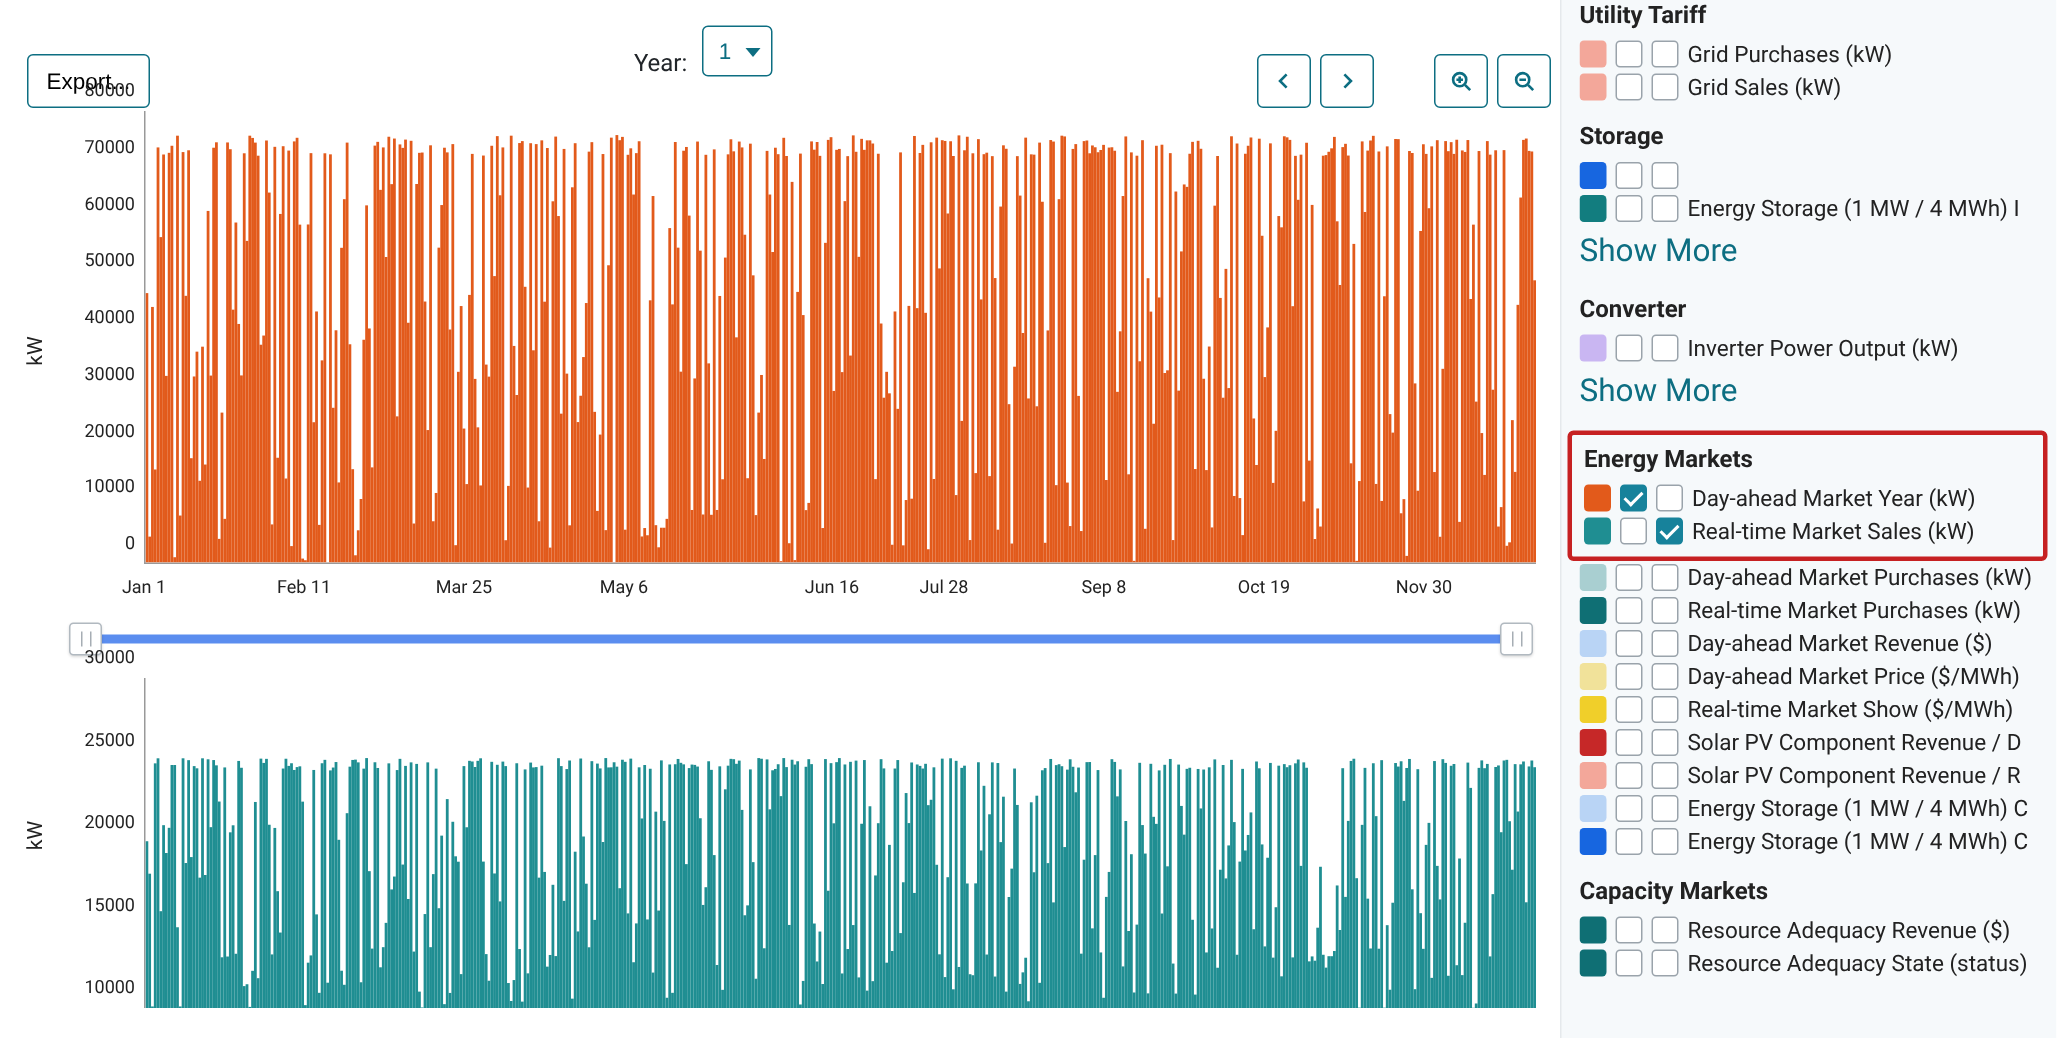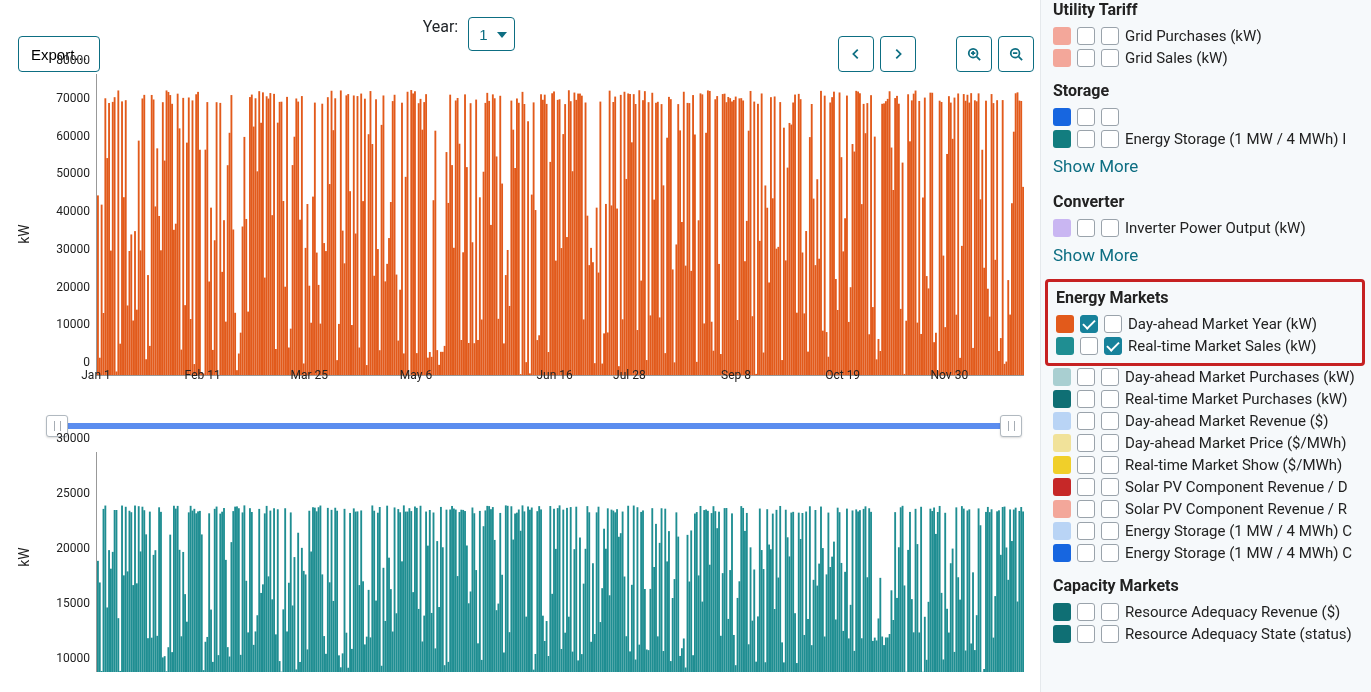--- a/index.html
+++ b/index.html
@@ -44,21 +44,21 @@
       border-radius: 4px;
       padding: 0 12px;
       font-size: 15px;
       cursor: pointer;
       display: inline-flex;
       align-items: center;
       justify-content: center;
       margin-top: 40px;
     }
     .btn.icon { width: 36px; padding: 0; }
-    .year-wrap { display:flex; align-items:flex-start; gap:10px; margin-left:auto; margin-right:auto; }
+    .year-wrap { display:flex; align-items:flex-end; gap:10px; margin-left:auto; margin-right:auto; }
     .year-label { font-size: 16px; color:#212529; }
     .year-select {
       height: 34px;
       border: 1px solid #0d6e82;
       border-radius: 4px;
       color: #0d6e82;
       padding: 0 26px 0 10px;
       font-size: 15px;
       appearance: none;
       background: #fff;
@@ -97,21 +97,21 @@
       right: 10px;
       top: 10px;
       bottom: 28px;
       border-left:1px solid #999;
       border-bottom:1px solid #999;
     }
     .plot.no-bottom { border-bottom:none; bottom:0; }
     .y-ticks { position:absolute; left:30px; top:10px; bottom:28px; width:46px; }
     .y-ticks.short { bottom:0; }
     .y-tick { position:absolute; right:4px; font-size:12px; color:#222; transform:translateY(-50%); white-space:nowrap;}
-    .x-ticks { position:absolute; left:78px; right:10px; bottom:16px; height:24px;text-decoration:underline; }
+    .x-ticks { position:absolute; left:78px; right:10px; bottom:0; height:24px;text-decoration:underline; }
     .x-tick { position:absolute; top:4px; font-size:12px; color:#222; transform:translateX(-50%); white-space:nowrap;}
     .bars-svg { width:100%; height:100%; display:block; }
     
     .range-slider {
       height: 20px;
       margin: 12px 14px 0 30px;
       position:relative;
     }
     .range-track {
       position:absolute;
@@ -174,21 +174,21 @@
     }
     .chk.checked::after{
       content:"";
       display:block;
       width:10px; height:5px;
       border-left:2px solid #fff;
       border-bottom:2px solid #fff;
       transform:rotate(-45deg) translate(1px,-1px);
     }
     .legend-label { font-size:15px; color:#222; }
-    .show-more { color:#0d6e82; font-size:17px; margin:6px 0 4px; cursor:pointer; display:inline-block;}
+    .show-more { color:#0d6e82; font-size:21px; margin:6px 0 4px; cursor:pointer; display:inline-block;}
     .highlight-box {
       border:3px solid #c62122;
       border-radius:4px;
       padding:6px 4px 6px 0;
       margin-left:-8px;
       margin-right:6px;
       margin-top:10px;
     }
     .highlight-box .group-title { margin: 0 0 6px 8px; }
     .highlight-box .legend-row { padding-left:8px; }

